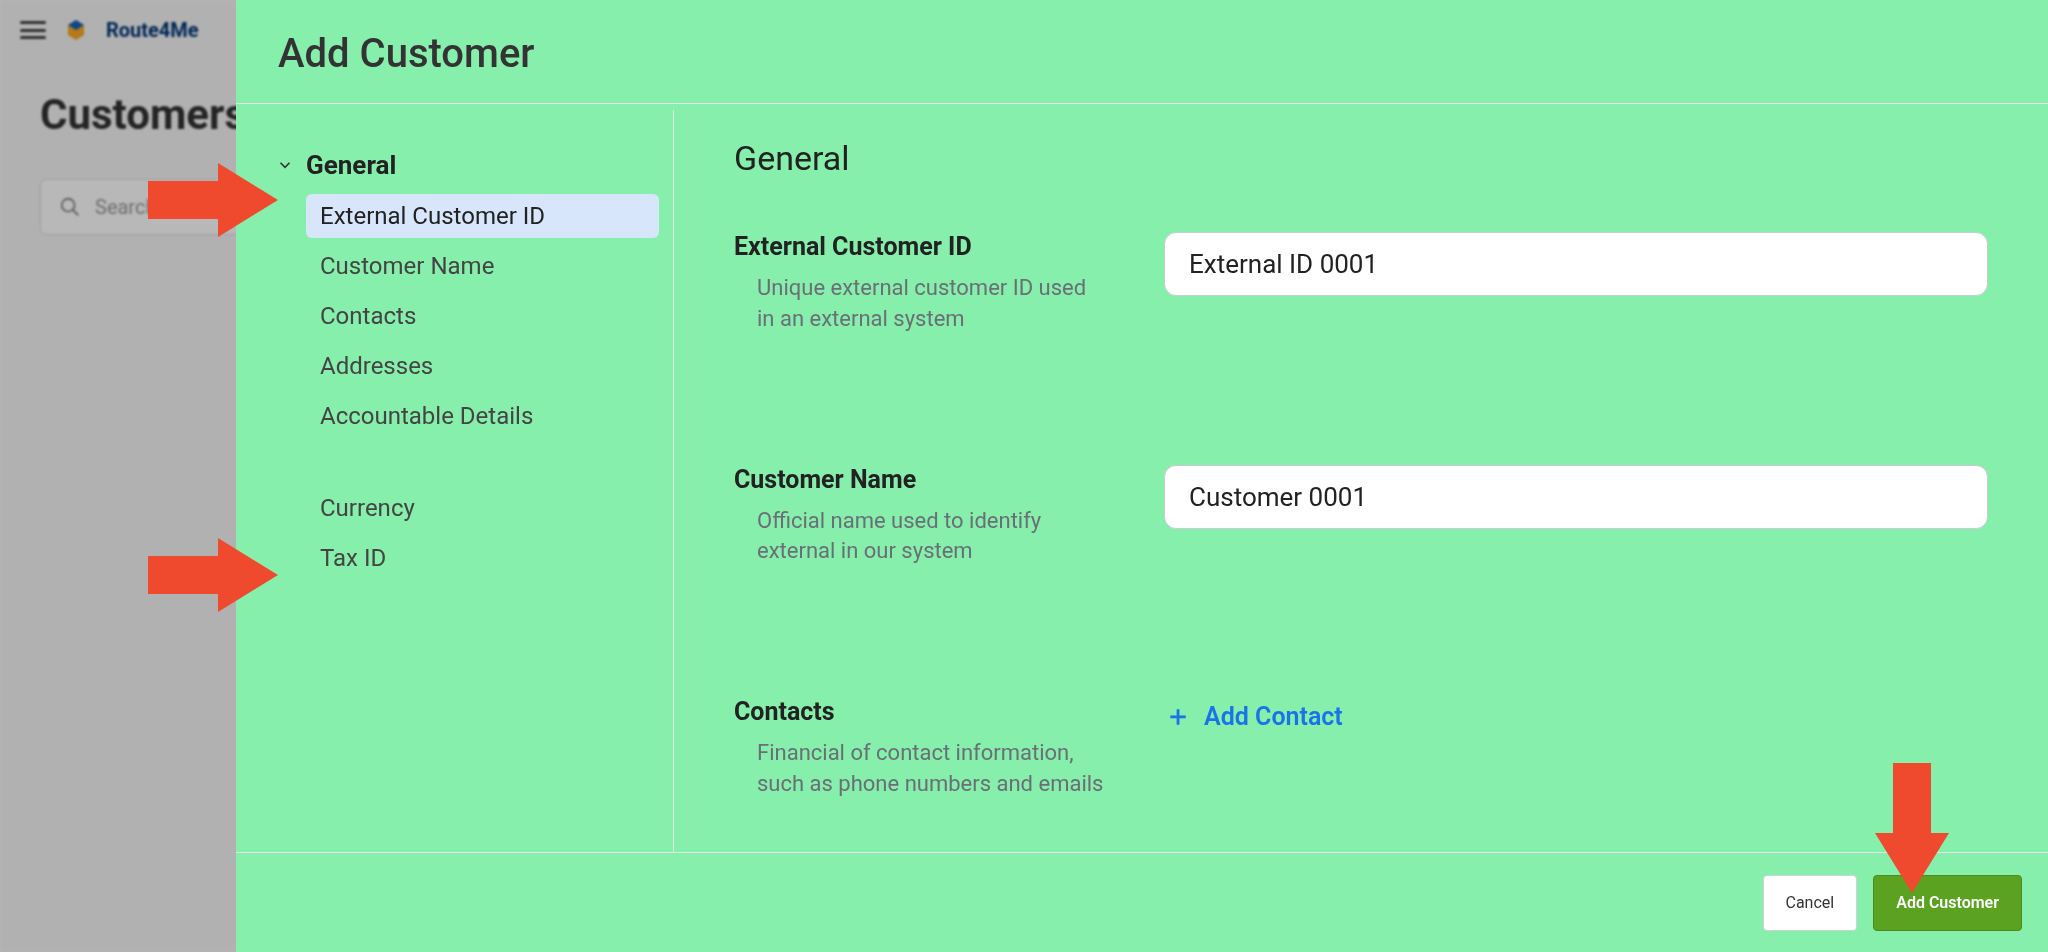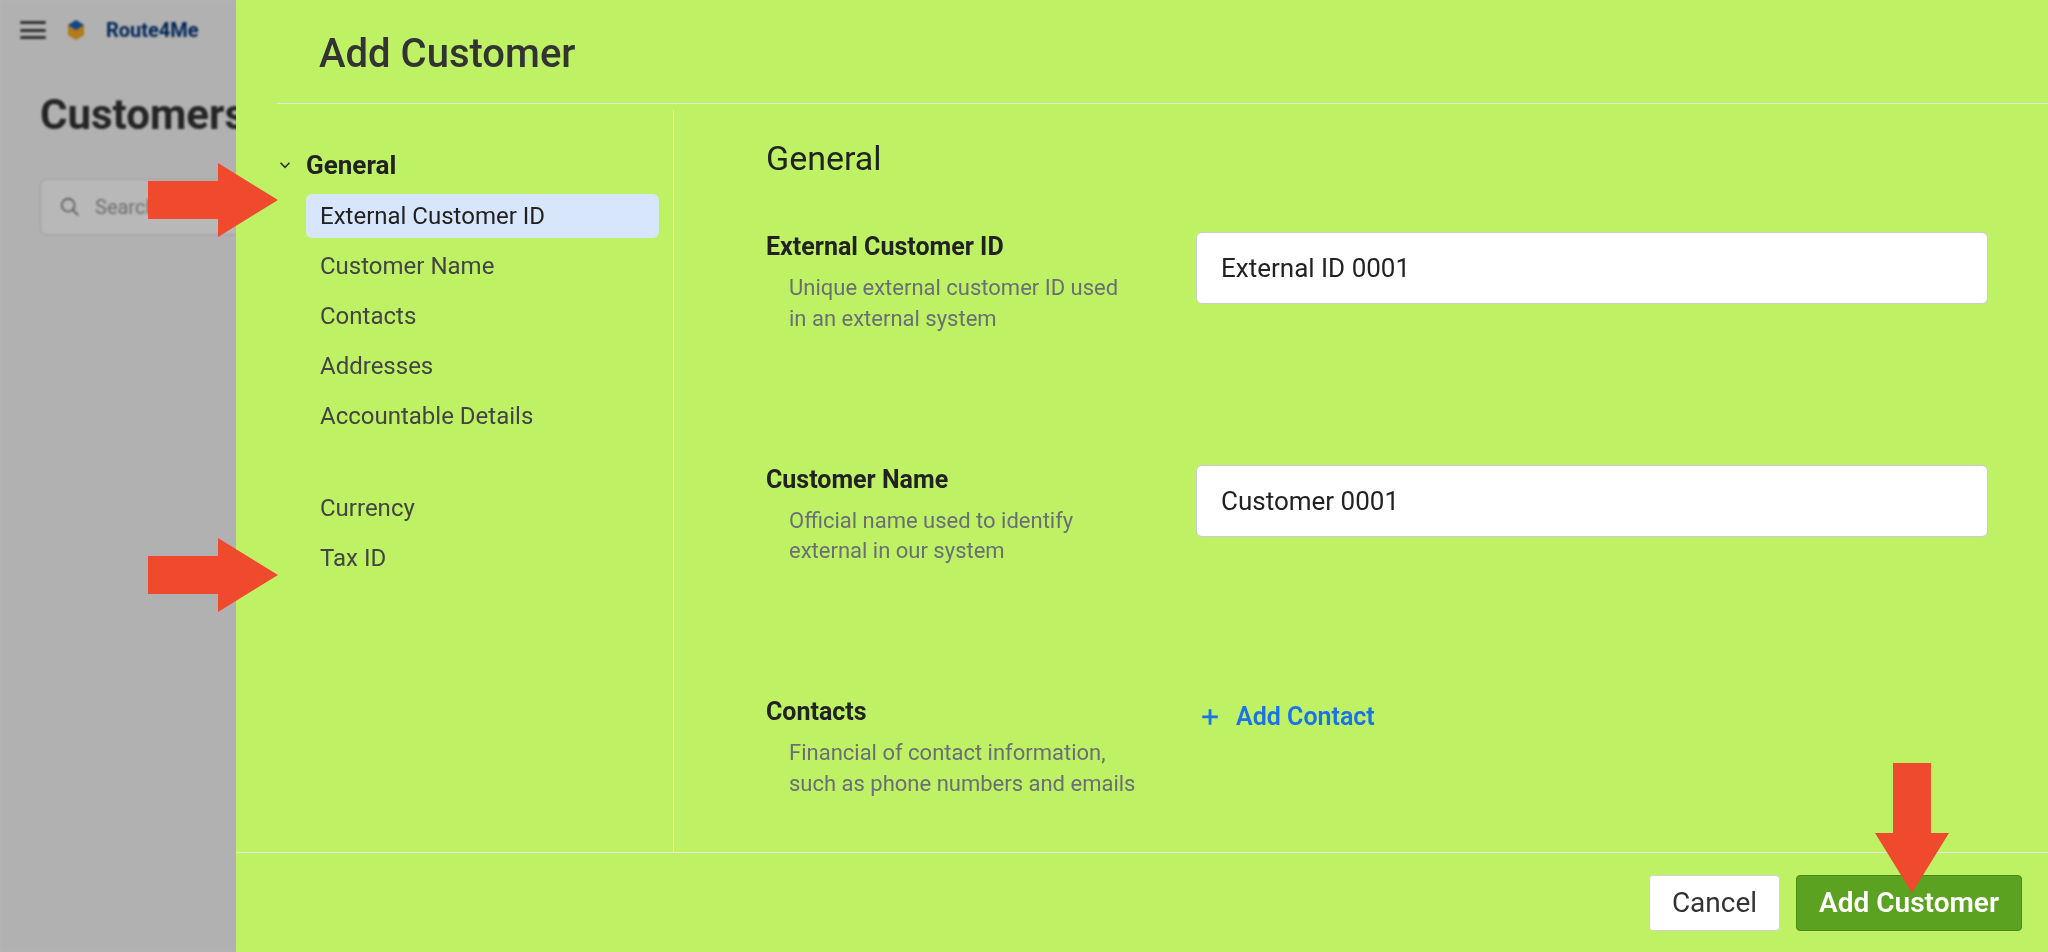--- a/index.html
+++ b/index.html
@@ -19,29 +19,28 @@
   .bg-hamburger span { height:3px; background:#444; border-radius:2px; }
   .bg-logo { width:24px; height:24px; }
   .bg-brand { font-weight:700; color:#00357a; font-size:20px; }
   .bg-page-title { font-size:42px; font-weight:700; color:#333; padding: 30px 40px 10px; }
   .bg-search { margin: 30px 40px 0; height: 56px; width: 380px; border:1px solid #ddd; border-radius:6px; display:flex; align-items:center; padding:0 18px; gap:14px; background:#fff; }
   .bg-search-ph { color:#999; font-size:20px; }
 
   
   .modal {
     position: absolute; top:0; left:236px; right:0; bottom:0;
-    background:#bef264;
-    padding-left:41px;
+    background:#86efac;
   }
   .modal-header {
     padding: 30px 42px 26px; border-bottom:1px solid #e5e5e5;
   }
   .modal-title { font-size:40px; color:#333; font-weight:500; }
 
-  .modal-body { position:absolute; top:110px; bottom:100px; left:0; right:0; display:flex;gap:32px; }
+  .modal-body { position:absolute; top:110px; bottom:100px; left:0; right:0; display:flex; }
 
   
   .sidenav { width:438px; border-right:1px solid #e5e5e5; padding: 40px 14px 20px 40px; }
   .sidenav-section { margin-bottom: 48px; }
   .sidenav-header { display:flex; align-items:center; gap:12px; cursor:pointer; margin-bottom:14px; }
   .sidenav-header .chev { width:18px; height:18px; display:flex; align-items:center; justify-content:center; }
   .sidenav-header-label { font-size:26px; font-weight:700; color:#222; }
   .sidenav-items { padding-left: 30px; display:flex; flex-direction:column; gap:6px; }
   .sidenav-item { padding: 8px 14px; font-size:24px; color:#444; border-radius:6px; cursor:pointer; }
   .sidenav-item.active { background:#d7e6fb; color:#222; }
@@ -49,34 +48,34 @@
   
   .form-content { flex:1; padding: 28px 60px 20px 60px; overflow:auto; }
   .form-section-title { font-size:34px; color:#222; margin-bottom: 54px; }
   .form-row { display:flex; gap: 60px; margin-bottom: 130px; }
   .form-row.last { margin-bottom:40px; }
   .field-labelbox { width:370px; }
   .field-label { font-size:25px; font-weight:700; color:#222; margin-bottom:12px; }
   .field-hint  { font-size:22px; color:#6a6f75; line-height:1.4;margin-left:23px; }
   .field-control { flex:1; }
   .text-input {
-    width:100%; height:72px; font-size:26px; padding: 0 24px;
-    border:1px solid #c9ccd0; border-radius:6px; color:#222; outline:none;
+    width:100%; height:64px; font-size:26px; padding: 0 24px;
+    border:1px solid #c9ccd0; border-radius:12px; color:#222; outline:none;
     font-family:inherit;
   }
 
   .add-contact-link { display:inline-flex; align-items:center; gap:12px; color:#1a73e8; font-size:25px; font-weight:600; cursor:pointer; }
   .add-contact-link .plus { font-size:28px; font-weight:700; }
 
   
   .modal-footer {
     position:absolute; left:0; right:0; bottom:0; height:100px;
     border-top:1px solid #e5e5e5; display:flex; align-items:center; justify-content:flex-end; gap:16px; padding:0 26px;
   }
-  .btn { height:56px; padding:0 22px; border-radius:4px; font-size:28px; cursor:pointer; display:flex; align-items:center; }
+  .btn { height:56px; padding:0 22px; border-radius:4px; font-size:16px; cursor:pointer; display:flex; align-items:center; }
   .btn-secondary { background:#fff; border:1px solid #cfd3d8; color:#333; }
   .btn-primary   { background:#5aa220; border:1px solid #4b8b19; color:#fff; font-weight:600; }
 
   
   .annotation-arrow {
     position:absolute; width:130px; height:74px; pointer-events:none;
     display:flex; align-items:center;
   }
   .annotation-arrow svg { width:100%; height:100%; }
 

